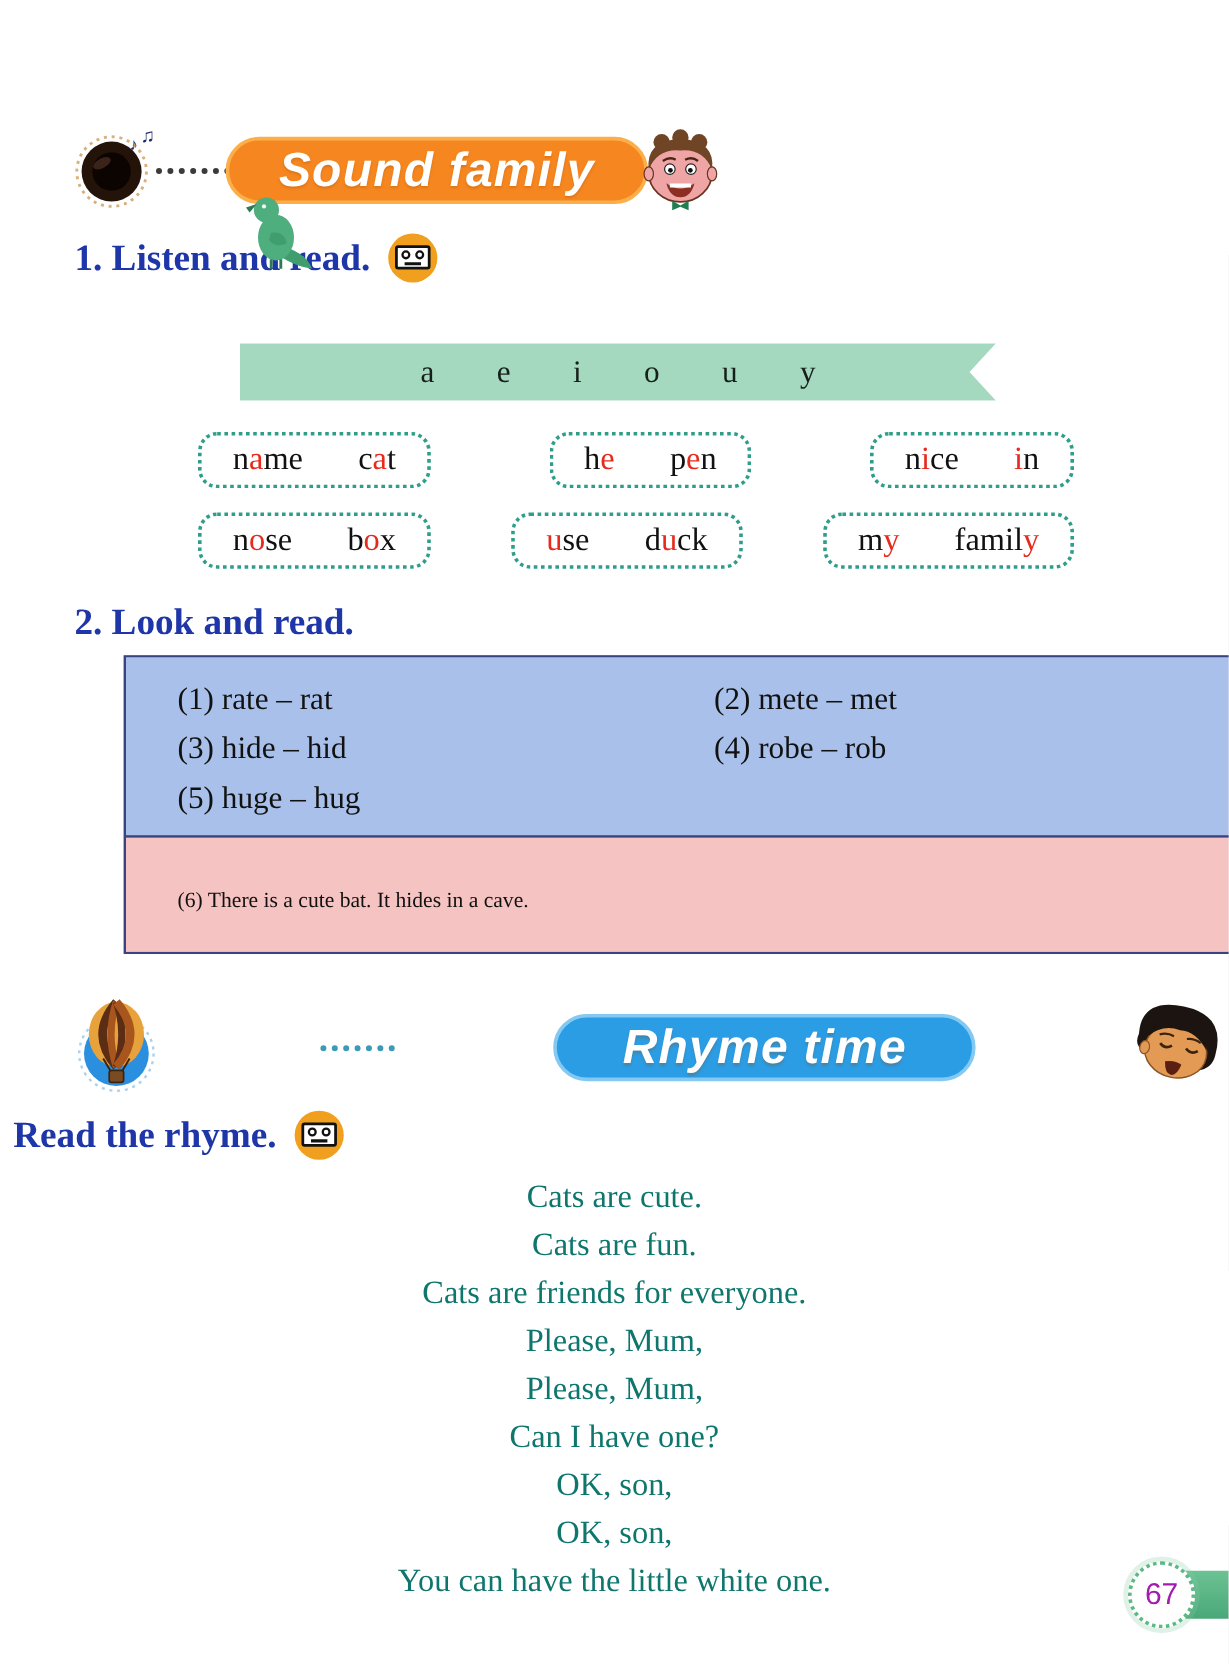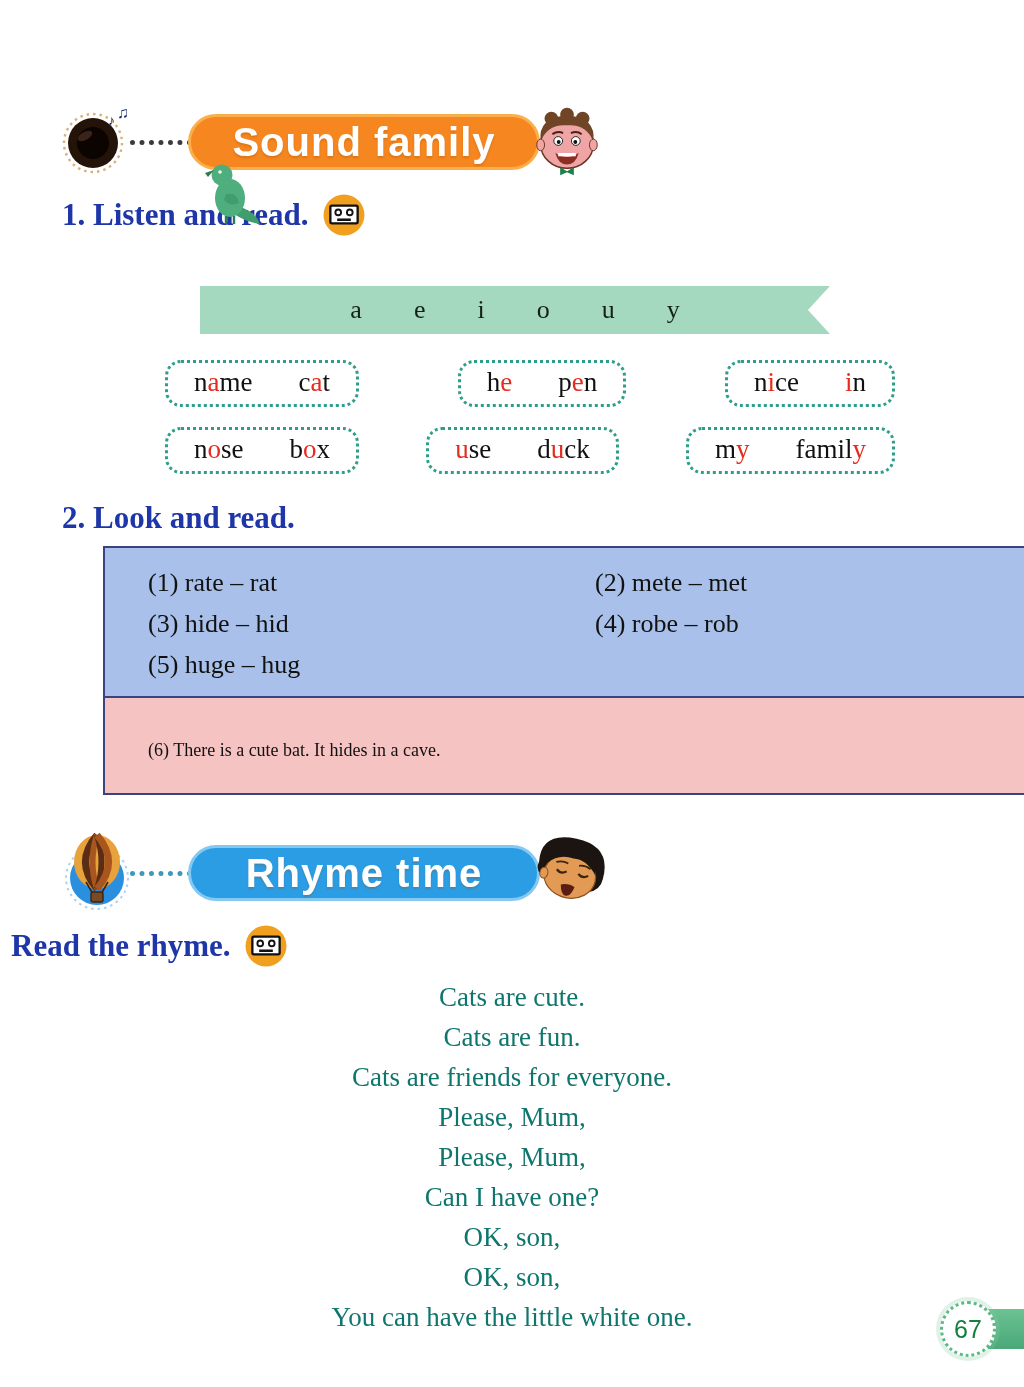--- a/index.html
+++ b/index.html
@@ -6,35 +6,36 @@
   body { margin: 0; background: #e8e8e8; }
   .page {
     position: relative; width: 1024px; height: 1387px; margin: 0 auto;
     background: #ffffff; overflow: hidden;
     font-family: "Liberation Serif", serif; color: #111;
   }
 
   
   .section-header { display: flex; align-items: center; margin-left: 58px; height: 76px; position: relative; }
   .sf-header { margin-top: 104px; }
-  .rt-header { margin-top: 40px; }
+  .rt-header { margin-top: 40px; justify-content: space-between; }
   .lead-icon { flex: 0 0 auto; position: relative; z-index: 2; }
   .dots { width: 62px; height: 0; border-top: 5px dotted #3b3b3b; margin: 0 -4px 0 -6px; }
   .dots.teal { border-top-color: #3a9ab8; }
   .banner {
     height: 56px; min-width: 352px; border-radius: 30px;
     display: flex; align-items: center; justify-content: center;
     position: relative; z-index: 1; padding: 0 26px;
   }
   .banner.orange { background: #f6861f; border: 3px solid #fbaf4a; }
   .banner.blue   { background: #2b9de5; border: 3px solid #83c9f2; }
   .banner-title {
     font-family: "Liberation Sans", sans-serif; font-weight: 700;
     font-size: 40px; color: #ffffff; letter-spacing: 1px;
     text-shadow: 0 2px 2px rgba(140,70,0,.25);
+    font-style: italic;
   }
   .face-icon { margin-left: -14px; position: relative; z-index: 3; }
 
   
   .activity-heading {
     display: flex; align-items: center; gap: 14px;
     margin-left: 62px; font-weight: 700; font-size: 31px; color: #1e36a8;
   }
   .ah1 { margin-top: 14px; }
   .ah2 { margin-top: 26px; }
@@ -84,21 +85,21 @@
   
   .page-badge { position: absolute; right: 0; bottom: 28px; width: 120px; height: 64px; }
   .ribbon {
     position: absolute; right: 0; bottom: 10px; width: 68px; height: 40px;
     background: linear-gradient(#6cc293, #4aa878); border-radius: 5px 0 0 5px;
   }
   .badge-circle {
     position: absolute; right: 28px; bottom: 2px; width: 56px; height: 56px;
     background: #fff; border: 3px dotted #5cb985; border-radius: 50%;
     display: flex; align-items: center; justify-content: center;
-    font-family: "Liberation Sans", sans-serif; font-size: 25px; color: #15803d;
+    font-family: "Liberation Sans", sans-serif; font-size: 25px; color: #a21caf;
     box-shadow: 0 0 0 4px rgba(130, 205, 165, .25);
   }
 </style>
 </head>
 <body>
 
 <div class="page">
 
   <div class="section-header sf-header">
     <div class="lead-icon">

